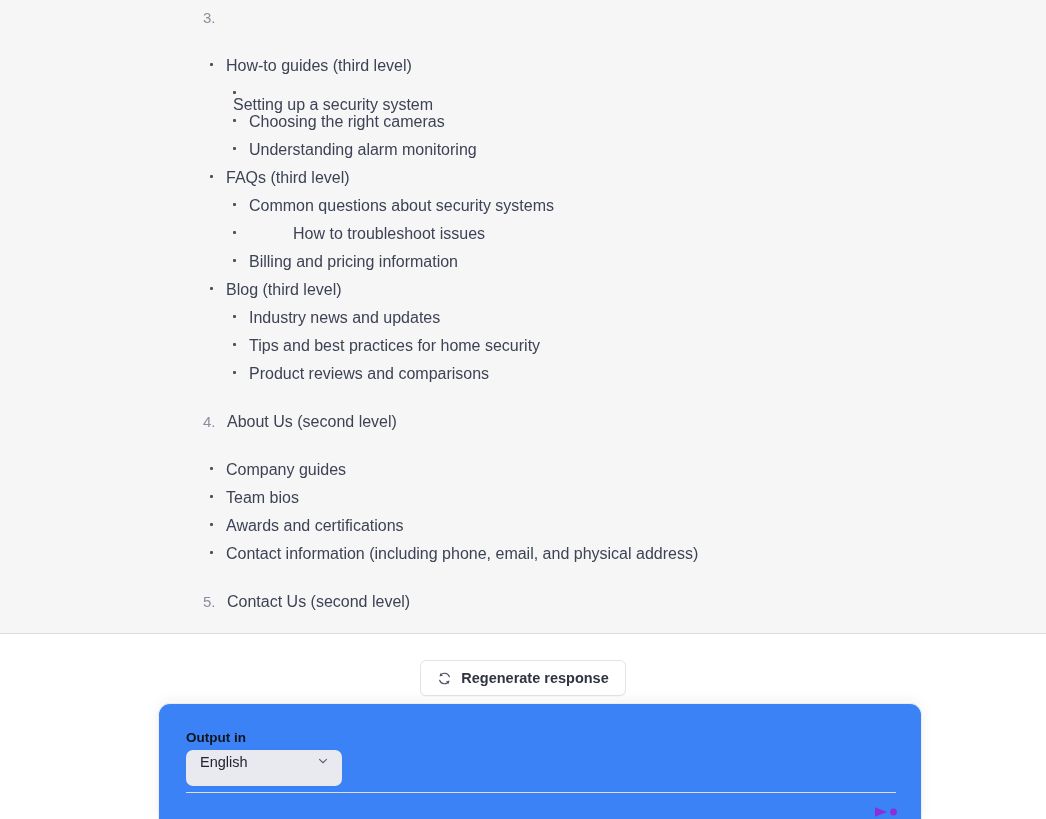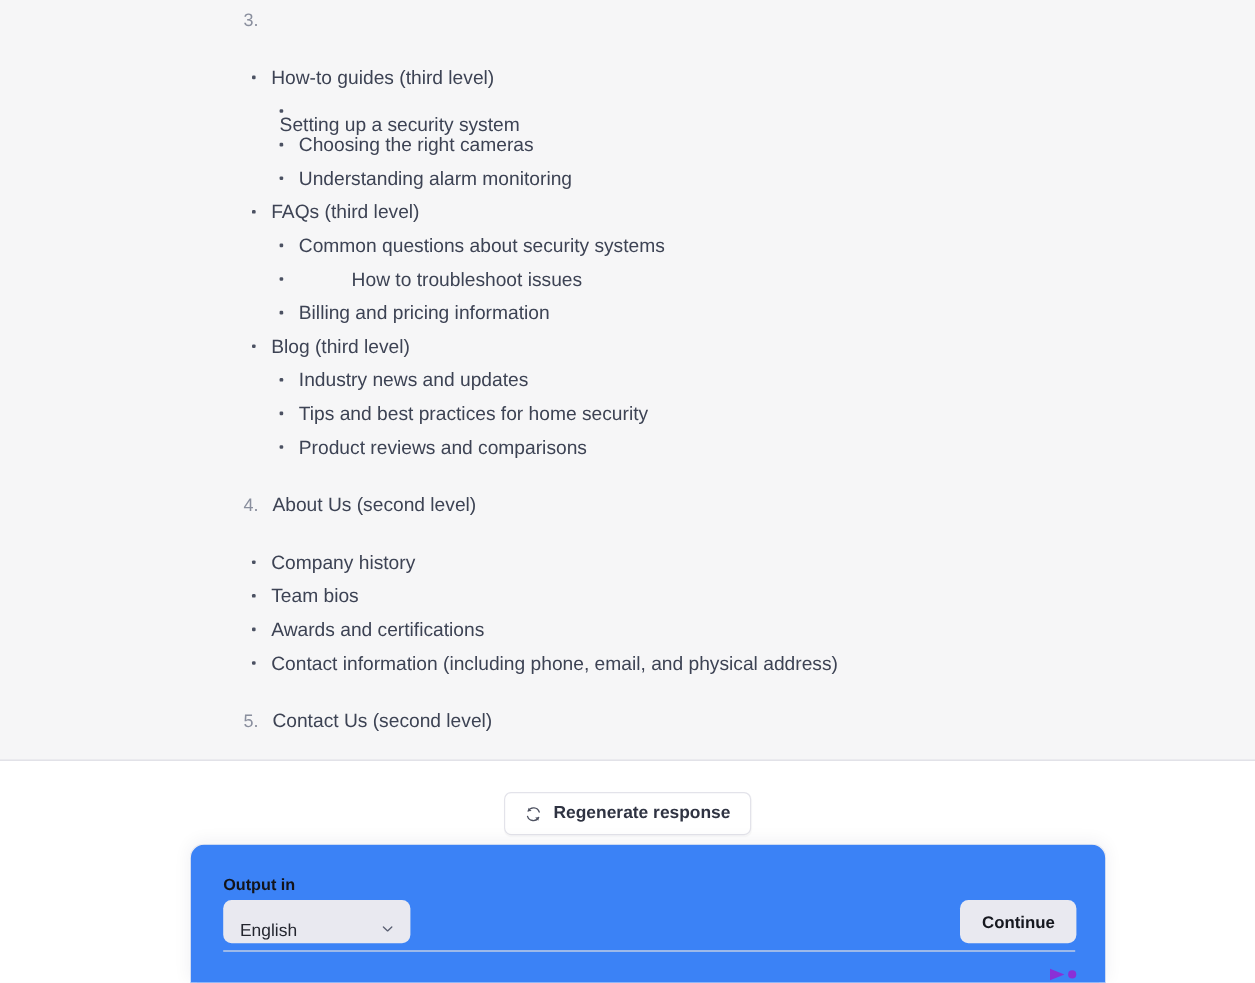--- a/index.html
+++ b/index.html
@@ -136,23 +136,23 @@
   #language-select {
     position: absolute;
     left: 27px;
     top: 46px;
     width: 156px;
     height: 36px;
     background: #e9e9f0;
     border: none;
     border-radius: 7px;
     display: flex;
-    align-items: center;
+    align-items: flex-start;
     justify-content: space-between;
-    padding: 16px 12px 0 14px;
+    padding: 4px 12px 0 14px;
     box-sizing: border-box;
     cursor: pointer;
   }
   #language-select .sel-value {
     font-size: 14.5px;
     color: #23252e;
   }
   #continue-button {
     position: absolute;
     right: 24px;
@@ -254,21 +254,21 @@
       <div class="ul-item" style="top: 363px; left: 233px;">
         <span class="ul-dot"></span>
         <span class="ul-text">Product reviews and comparisons</span>
       </div>
       <div class="ol-item" style="top: 411px; left: 203px;">
         <span class="ol-num">4.</span>
         <span class="ol-text">About Us (second level)</span>
       </div>
       <div class="ul-item" style="top: 459px; left: 210px;">
         <span class="ul-dot"></span>
-        <span class="ul-text">Company history</span>
+        <span class="ul-text">Company guides</span>
       </div>
       <div class="ul-item" style="top: 487px; left: 210px;">
         <span class="ul-dot"></span>
         <span class="ul-text">Team bios</span>
       </div>
       <div class="ul-item" style="top: 515px; left: 210px;">
         <span class="ul-dot"></span>
         <span class="ul-text">Awards and certifications</span>
       </div>
       <div class="ul-item" style="top: 543px; left: 210px;">
@@ -303,21 +303,20 @@
 
     <div id="language-select">
       <span class="sel-value">English</span>
       <span class="chev">
         <svg width="14" height="14" viewBox="0 0 16 16" fill="none" aria-hidden="true">
           <path d="M4 6.2 8 10l4-3.8" stroke="#5b6073" stroke-width="1.3" stroke-linecap="round" stroke-linejoin="round" fill="none"></path>
         </svg>
       </span>
     </div>
 
-    <button id="continue-button">Continue</button>
 
     <div id="composer-divider"></div>
   </div>
 
   <div id="composer-bottom">
     <button id="send-button">
       <span>
         <svg width="32" height="16" viewBox="0 0 32 16" fill="none" aria-hidden="true">
           <path d="M2 3.2 14 8 2 12.8z" fill="#8b2fd6"></path>
           <circle cx="20.5" cy="8" r="3.4" fill="#8b2fd6"></circle>

